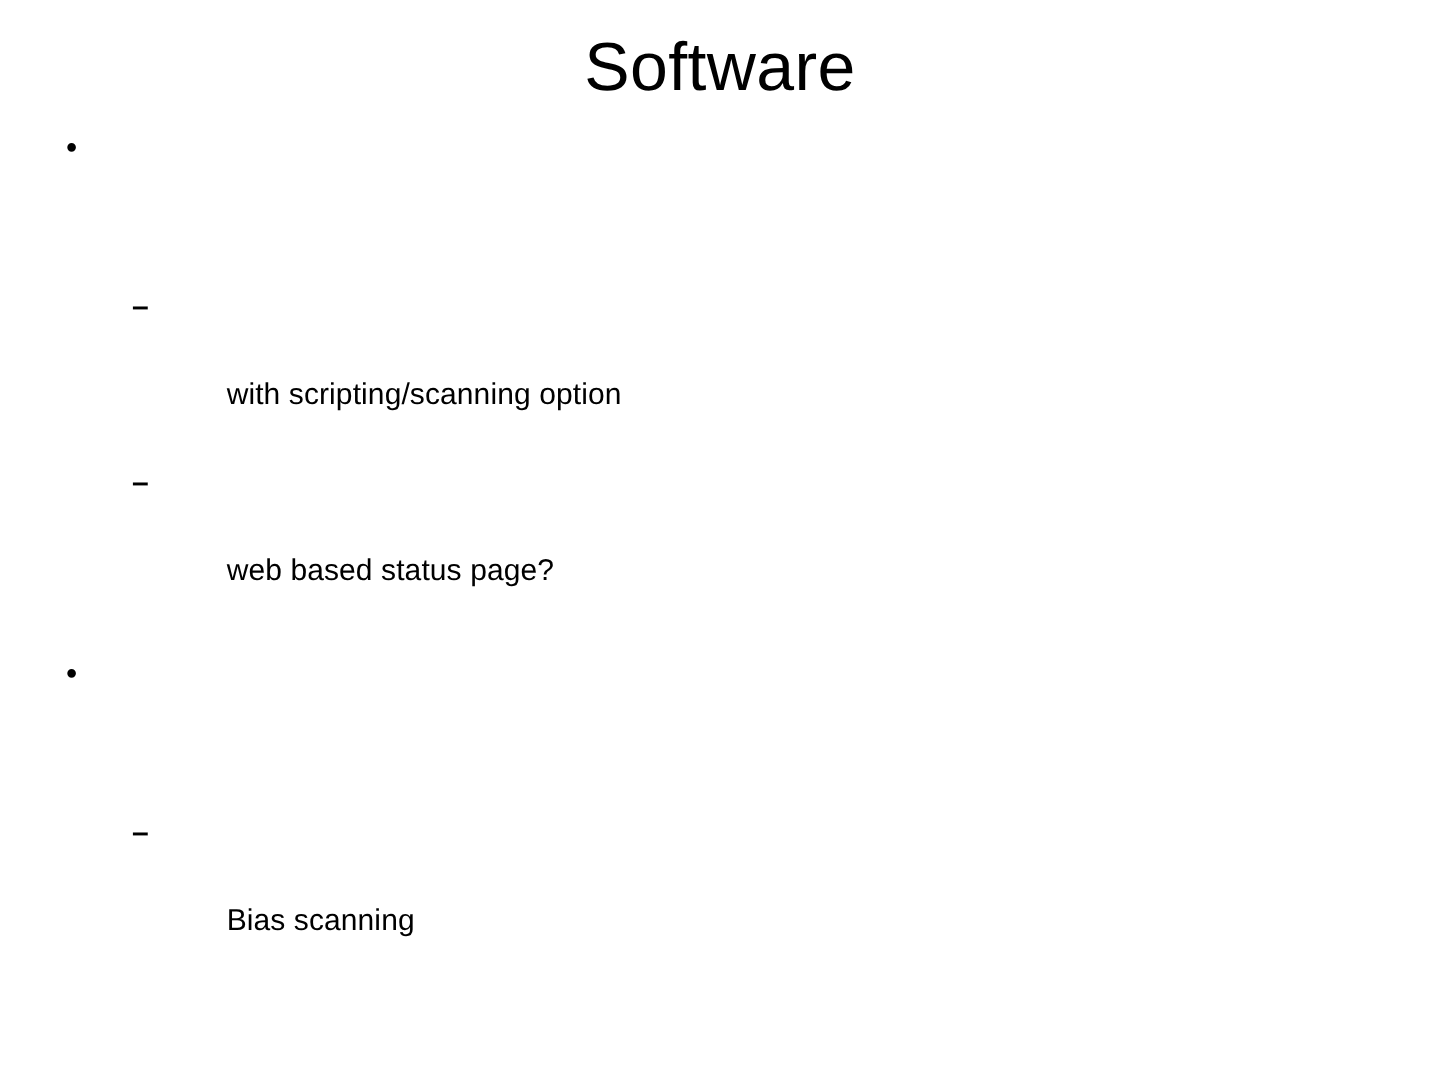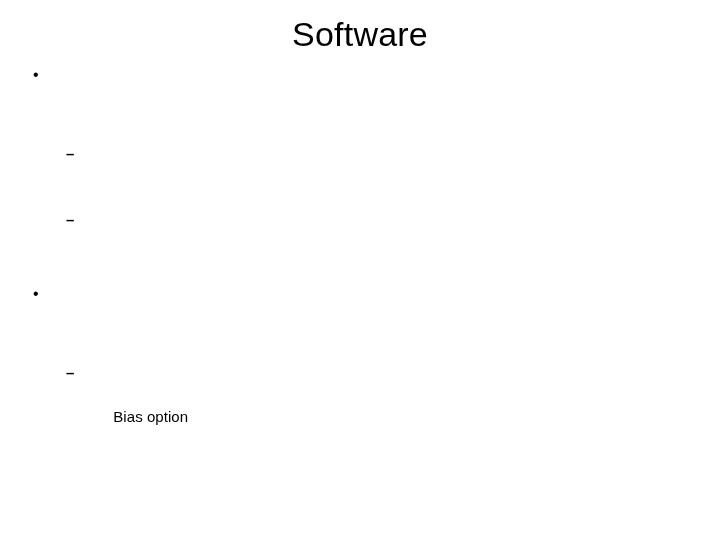--- a/index.html
+++ b/index.html
@@ -97,27 +97,29 @@
 
   <div class="slide-title">Software</div>
 
   <div class="body-content">
 
     <div class="lvl1">
       <span class="marker">•</span>
     </div>
     <div class="lvl2 gap-small">
       <span class="marker">–</span>
+      <span>with scripting/scanning option</span>
     </div>
     <div class="lvl2">
       <span class="marker">–</span>
+      <span>web based status page?</span>
     </div>
 
     <div class="lvl1 gap-before-group">
       <span class="marker">•</span>
     </div>
     <div class="lvl2 gap-small">
       <span class="marker">–</span>
-      <span>Bias option</span>
+      <span>Bias scanning</span>
     </div>
 
   </div>
 </div>
 
 </body></html>

